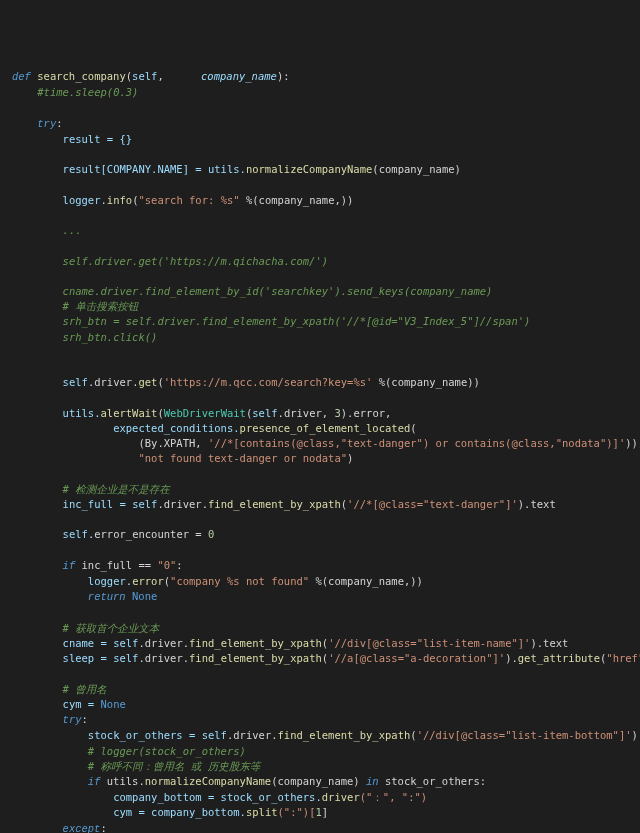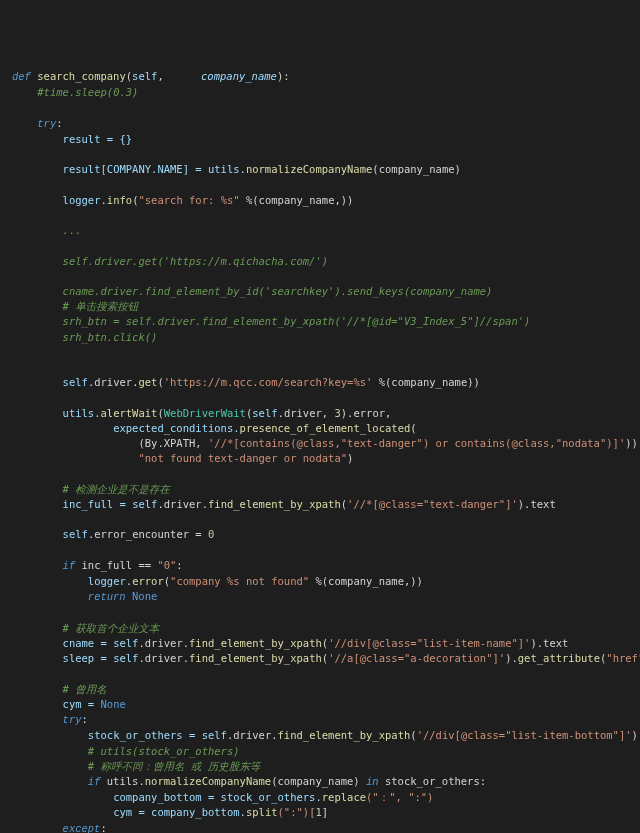--- a/index.html
+++ b/index.html
@@ -68,24 +68,24 @@
             <span><span class="kw">return</span> <span class="none">None</span></span>
 
         <span class="cmt"># 获取首个企业文本</span>
         <span><span class="var">cname = </span><span class="self">self</span>.driver.<span class="fn">find_element_by_xpath</span>(<span class="str">'//div[@class="list-item-name"]'</span><span>).text</span></span>
         <span><span class="var">sleep = </span><span class="self">self</span>.driver.<span class="fn">find_element_by_xpath</span>(<span class="str">'//a[@class="a-decoration"]'</span>).<span class="fn">get_attribute</span>(<span class="str">"href"</span>)</span>
 
         <span class="cmt"># 曾用名</span>
         <span><span class="var">cym = </span><span class="none">None</span></span>
         <span class="kw">try</span>:
             <span><span class="var">stock_or_others = </span><span class="self">self</span>.driver.<span class="fn">find_element_by_xpath</span>(<span class="str">'//div[@class="list-item-bottom"]'</span><span>).text</span></span>
-            <span class="cmt"># utils(stock_or_others)</span>
+            <span class="cmt"># logger(stock_or_others)</span>
             <span class="cmt"># 称呼不同：曾用名 或 历史股东等</span>
             <span><span class="kw">if</span> utils.<span class="fn">normalizeCompanyName</span>(company_name) <span class="kw">in</span><span> stock_or_others:</span></span>
-                <span><span class="var">company_bottom = stock_or_others.</span><span class="fn">replace</span><span class="str">("：", ":")</span></span>
+                <span><span class="var">company_bottom = stock_or_others.</span><span class="fn">driver</span><span class="str">("：", ":")</span></span>
                 <span><span class="var">cym = company_bottom.</span><span class="fn">split</span><span class="str">(":")[</span><span class="num">1</span>]</span>
         <span class="kw">except</span>:
             <span class="cmt"># 获取下面显示失败</span>
             
 
         
                 
             
 
             

